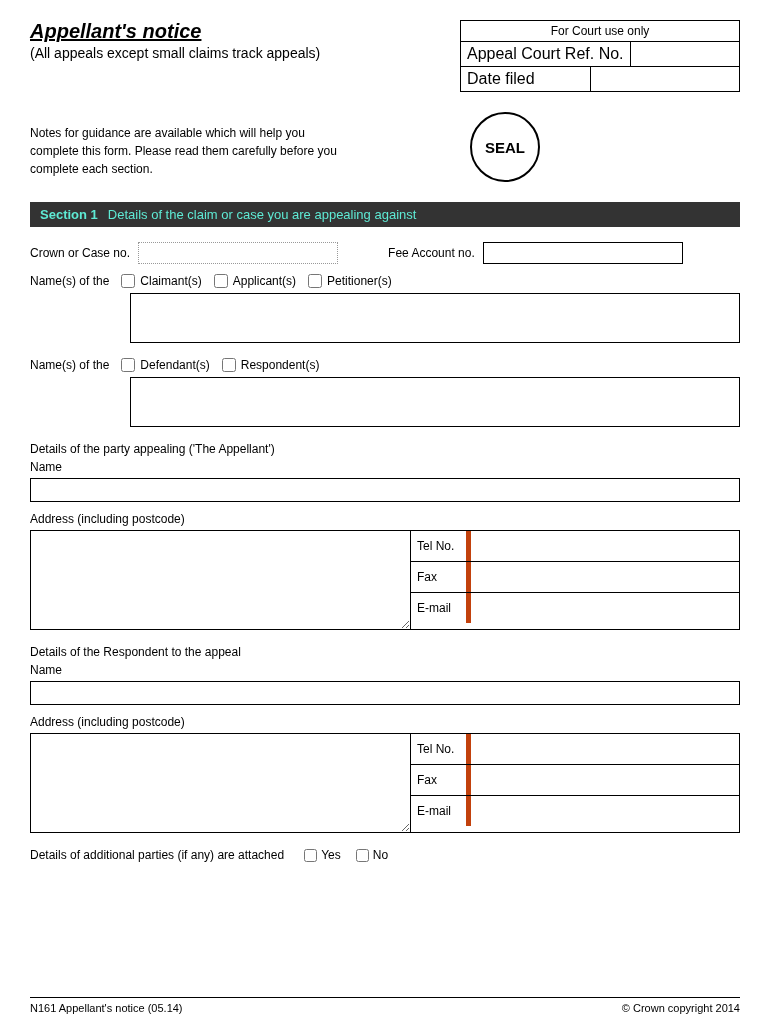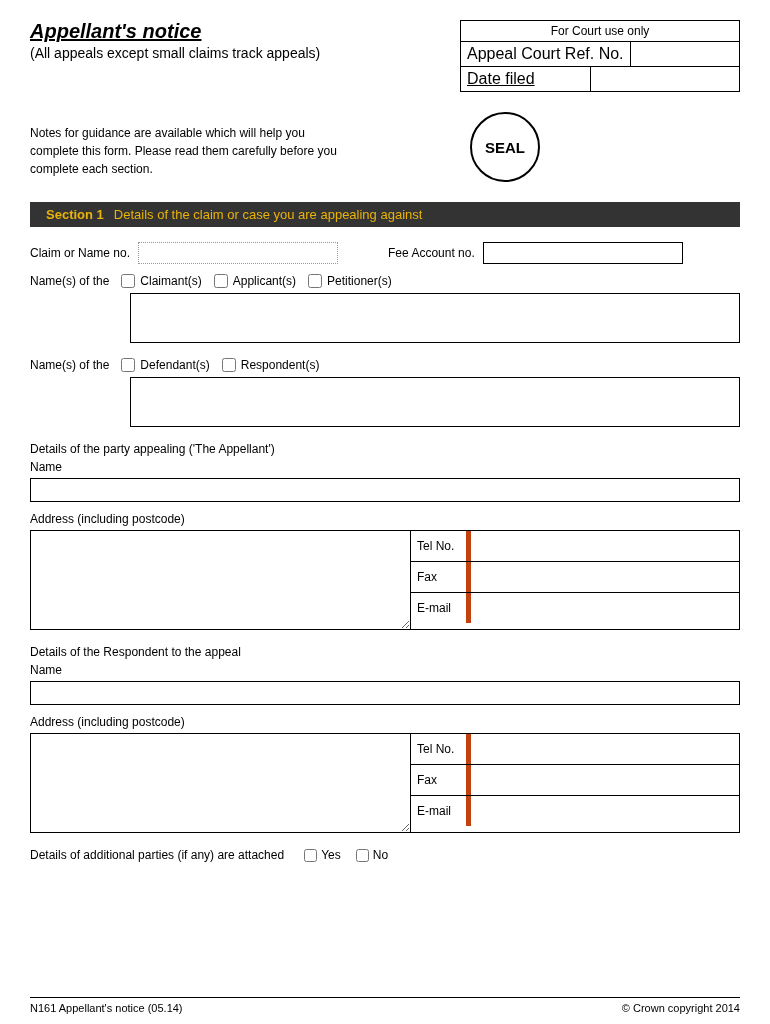--- a/index.html
+++ b/index.html
@@ -50,21 +50,20 @@
       font-size: 12px;
     }
 
     .court-use-box .court-use-row {
       display: flex;
       border-bottom: 1px solid #000;
     }
 
     .court-use-box .court-use-row:last-child {
       border-bottom: none;
-      text-decoration: underline;
     }
 
     .court-use-box .court-use-label {
       padding: 3px 6px;
       border-right: 1px solid #000;
       min-width: 130px;
       font-size: 16px;
       white-space: nowrap;
     }
 
@@ -96,22 +95,22 @@
       display: flex;
       align-items: center;
       justify-content: center;
       font-size: 15px;
       font-weight: bold;
       margin-left: 80px;
     }
 
     .section-header {
       background: #333;
-      color: #eab308;
-      padding: 5px 16px;
+      color: #5eead4;
+      padding: 5px 10px;
       font-size: 13px;
       margin-bottom: 15px;
       display: flex;
       align-items: flex-end;
       gap: 10px;
     }
 
     .section-header .section-num {
       font-weight: bold;
     }
@@ -314,21 +313,21 @@
   </div>
 </div>
 
 <div class="section-header">
   <span class="section-num">Section 1</span>
   <span class="section-title-text">Details of the claim or case you are appealing against</span>
 </div>
 
 <div class="two-col-row">
   <div class="form-row" style="margin-bottom:0;">
-    <span class="form-label">Claim or Name no.</span>
+    <span class="form-label">Crown or Case no.</span>
     <input type="text" class="form-input claim-no-input" style="">
   </div>
   <div class="form-row" style="margin-bottom:0; margin-left:30px;">
     <span class="form-label">Fee Account no.</span>
     <input type="text" class="form-input-solid fee-account-input" style="">
   </div>
 </div>
 
 <div class="names-section" style="margin-top:10px;">
   <div class="names-row">

